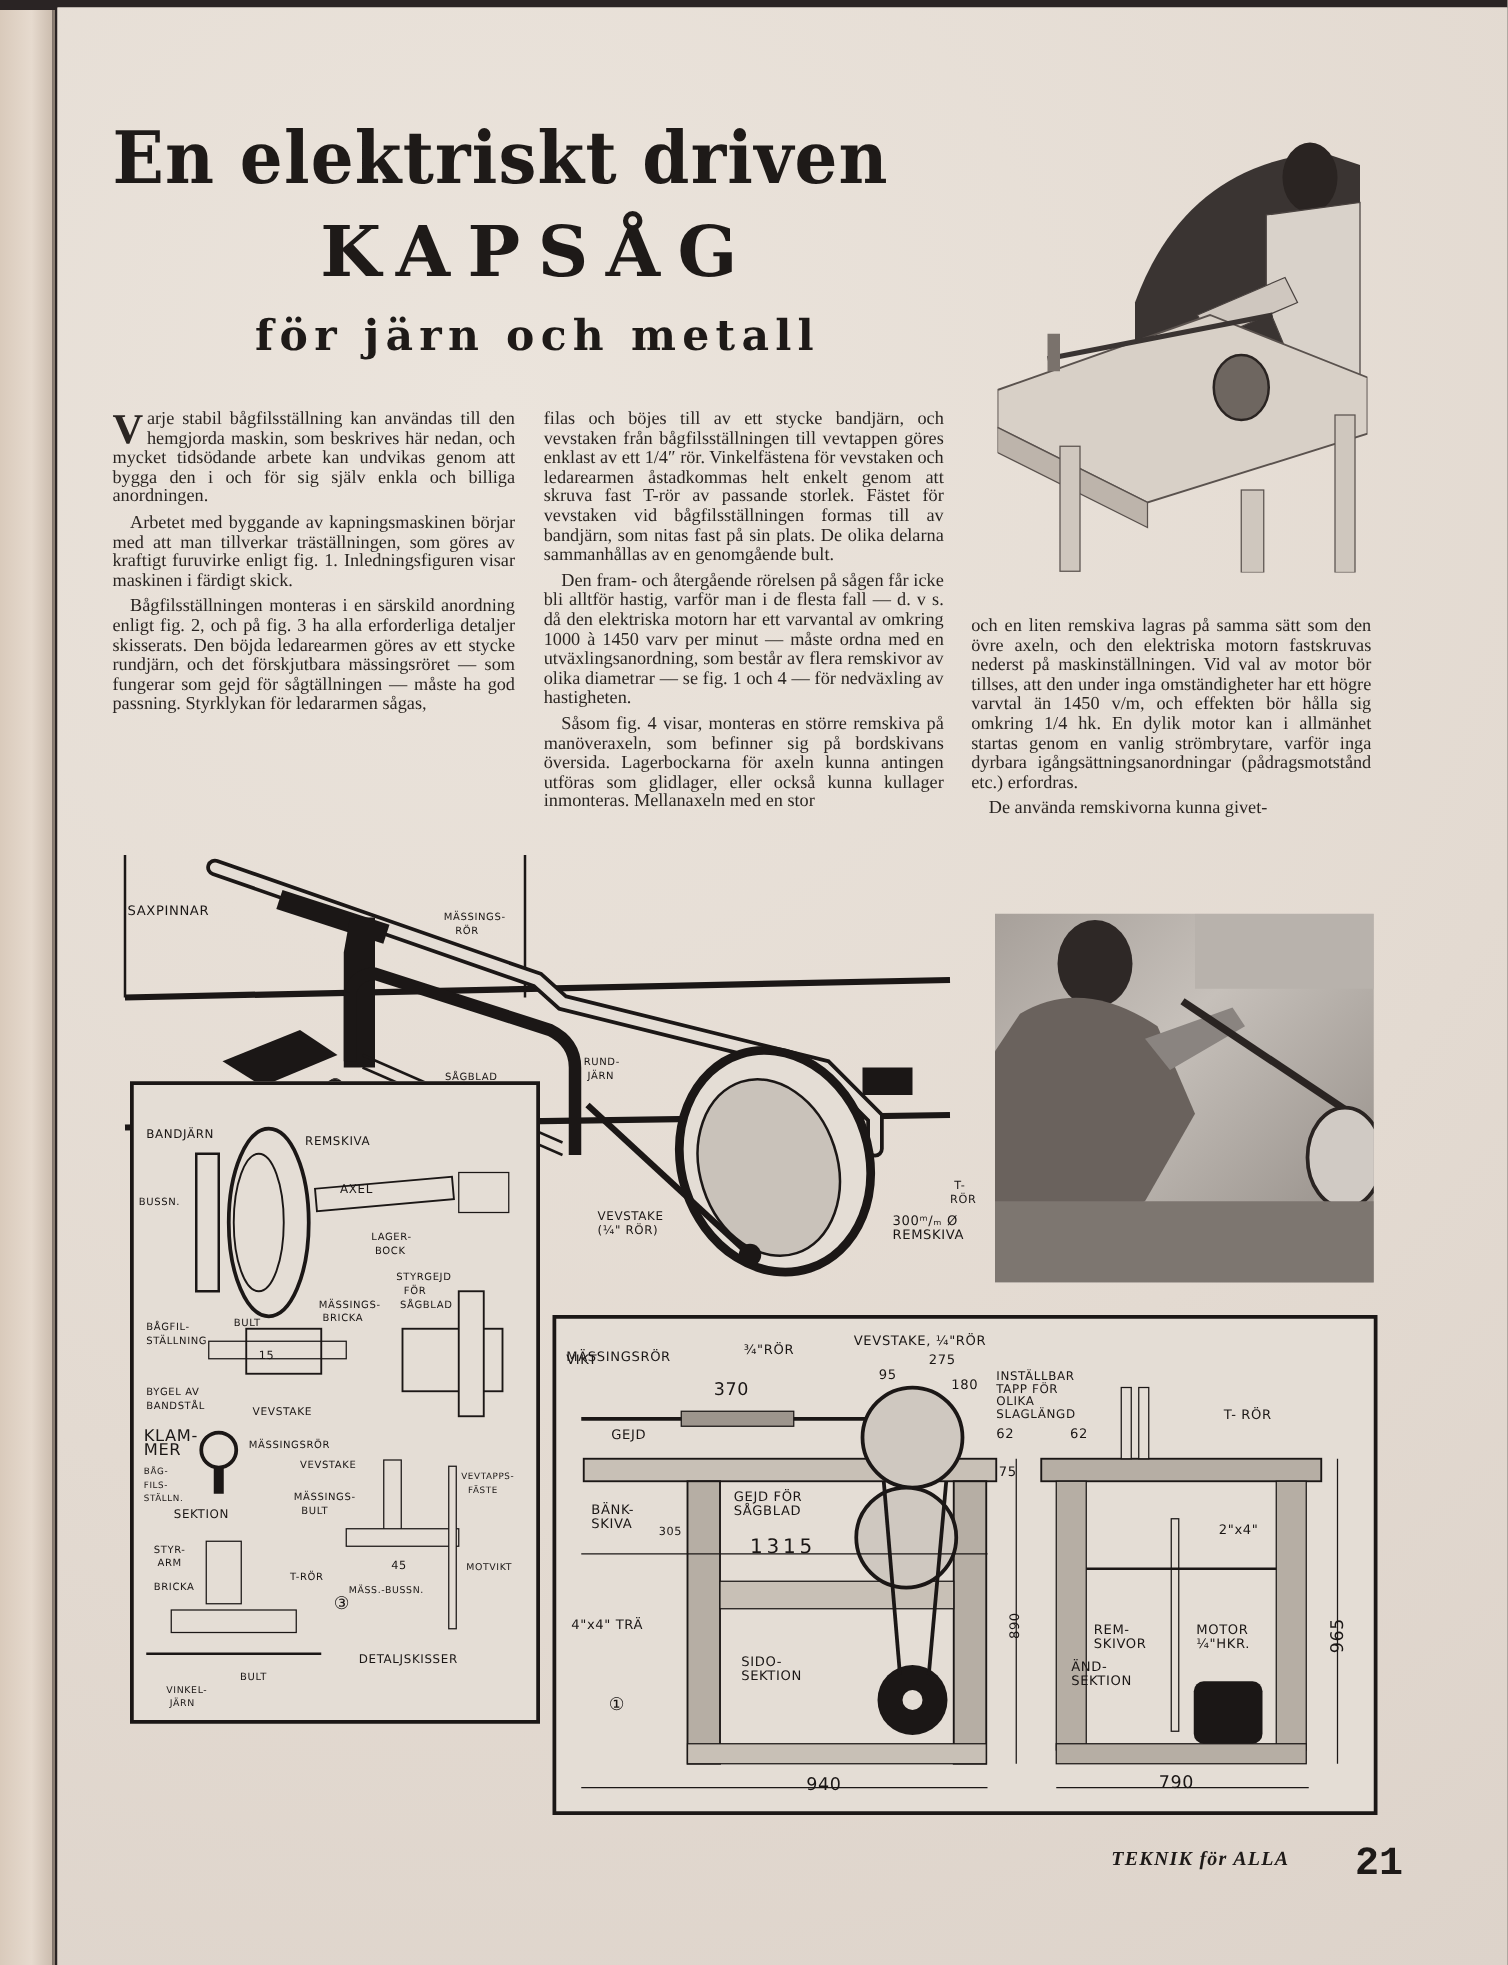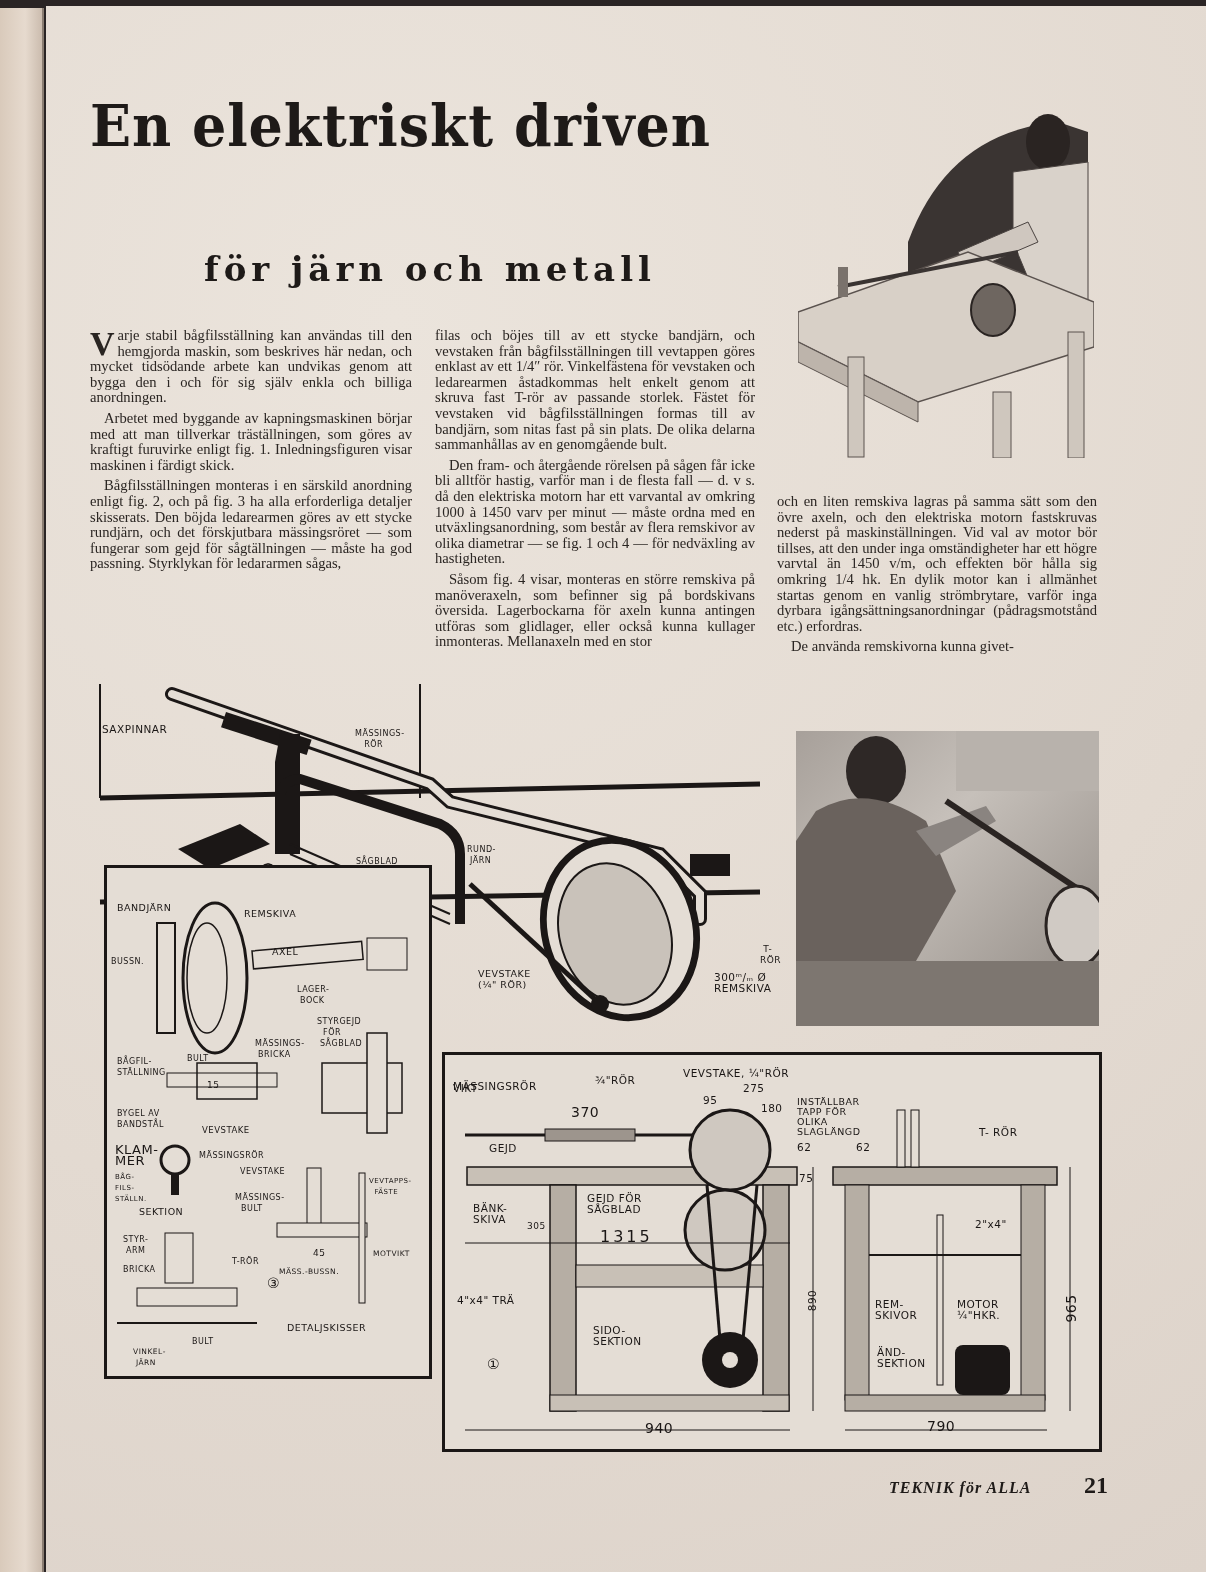--- a/index.html
+++ b/index.html
@@ -55,32 +55,33 @@
     white-space: pre;
   }
   .lbl.dim { font-size: 14px; }
   .footer-mag {
     position: absolute; left: 843px; top: 1473px;
     font-family: "Liberation Serif", serif; font-style: italic; font-weight: bold;
     font-size: 16px; letter-spacing: 1px; color: #1e1a18;
   }
   .footer-page {
     position: absolute; left: 1038px; top: 1466px;
-    font-family: Liberation Serif, serif; font-weight: bold; font-size: 24px; color: #1e1a18;
+    font-family: Liberation Mono, monospace; font-weight: bold; font-size: 32px; color: #1e1a18;
   }
   svg { position: absolute; overflow: visible; }
 </style>
 </head>
 <body>
 
 <div class="left-page"></div>
 
 <div class="page">
 
   <div class="hdr-title1">En elektriskt driven</div>
+  <div class="hdr-title2">KAPSÅG</div>
   <div class="hdr-title3">för järn och metall</div>
 
   <div class="photo" style="left:752px; top:96px; width:296px; height:356px; background:transparent;">
     <svg width="296" height="356">
       <path d="M110 140 Q150 30 260 20 L290 30 L290 220 L110 220 Z" fill="#3a3432"></path>
       <ellipse cx="250" cy="40" rx="22" ry="28" fill="#2a2422"></ellipse>
       <path d="M215 70 L290 60 L290 200 L240 200 L215 140 Z" fill="#d9d2ca" stroke="#4a4340"></path>
       <path d="M160 150 L230 120 L240 140 L170 170 Z" fill="#cfc7bf" stroke="#4a4340"></path>
       <polygon points="0,210 170,150 296,200 296,245 120,300 0,240" fill="#d8d0c7" stroke="#5a524e" stroke-width="1.5"></polygon>
       <polygon points="0,240 120,300 120,320 0,260" fill="#bdb4ab" stroke="#5a524e"></polygon>
@@ -280,21 +281,21 @@
     <div class="lbl" style="left:12px; top:240px;">4"x4" TRÄ</div>
     <div class="lbl" style="left:357px; top:240px; transform:rotate(-90deg);">890</div>
     <div class="lbl" style="left:612px; top:248px; transform:rotate(-90deg); font-size:14px;">965</div>
     <div class="lbl" style="left:148px; top:270px;">SIDO-
 SEKTION</div>
     <div class="lbl" style="left:42px; top:304px; font-size:14px;">①</div>
     <div class="lbl" style="left:430px; top:244px;">REM-
 SKIVOR</div>
     <div class="lbl" style="left:512px; top:244px;">MOTOR
 ¼"HKR.</div>
-    <div class="lbl" style="left:432px; top:274px;margin-top:18px;">ÄND-
+    <div class="lbl" style="left:412px; top:274px;">ÄND-
 SEKTION</div>
     <div class="lbl dim" style="left:200px; top:368px;">940</div>
     <div class="lbl dim" style="left:482px; top:366px;">790</div>
   </div>
 
   <div class="footer-mag">TEKNIK för ALLA</div>
   <div class="footer-page">21</div>
 </div>
 
 </body></html>

